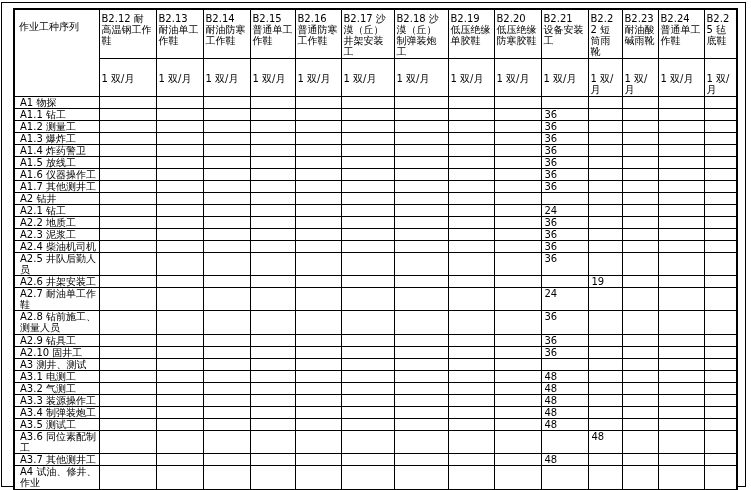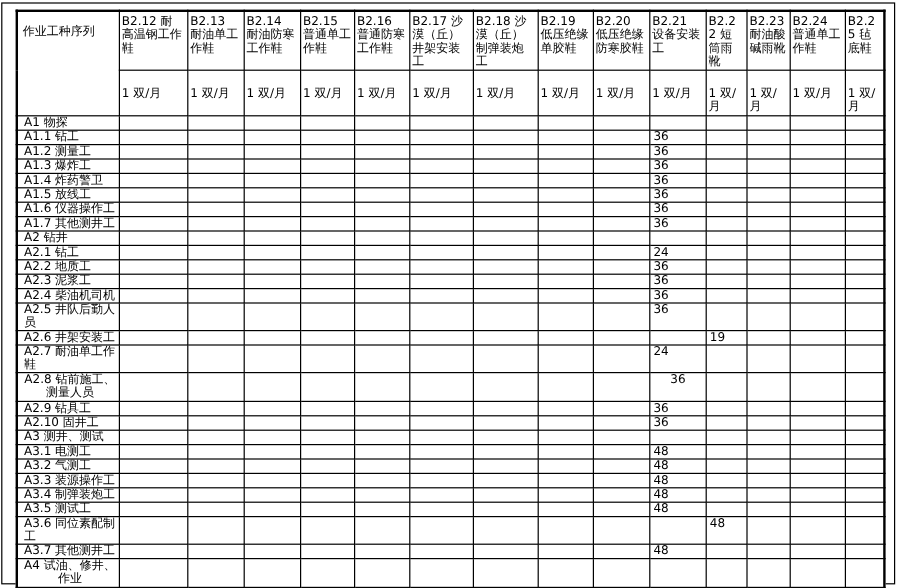--- a/index.html
+++ b/index.html
@@ -6,21 +6,21 @@
   body{font-family:"DejaVu Sans",sans-serif;color:#000;position:relative;}
   .frame{position:absolute;left:1px;top:2px;width:743px;height:483px;border:1px solid #000;background:#fff;}
   table.ppe{position:absolute;left:13px;top:8px;width:723px;border-collapse:collapse;table-layout:fixed;
             font-size:10px;background:#fff;border:2px solid #000;}
   th,td{border:1px solid #000;padding:0 2px;vertical-align:top;text-align:left;
         font-weight:normal;word-break:break-all;line-height:11px;overflow:hidden;}
   th.corner{vertical-align:top;padding-top:11px;padding-left:4px;}
   th.col-head{height:45px;padding-top:3px;margin-left:28px;}
   td.unit{height:23px;padding-top:14px;}
   tbody td{height:11px;}
-  tbody tr.tall td{height:23px;text-align:center;}
+  tbody tr.tall td{height:23px;}
   td.rlabel{padding-left:5px;}
   td.val{padding-left:3px;}
 </style>
 </head>
 <body>
 
 <div class="frame"></div>
 
 <table class="ppe">
   <colgroup id="cols">

